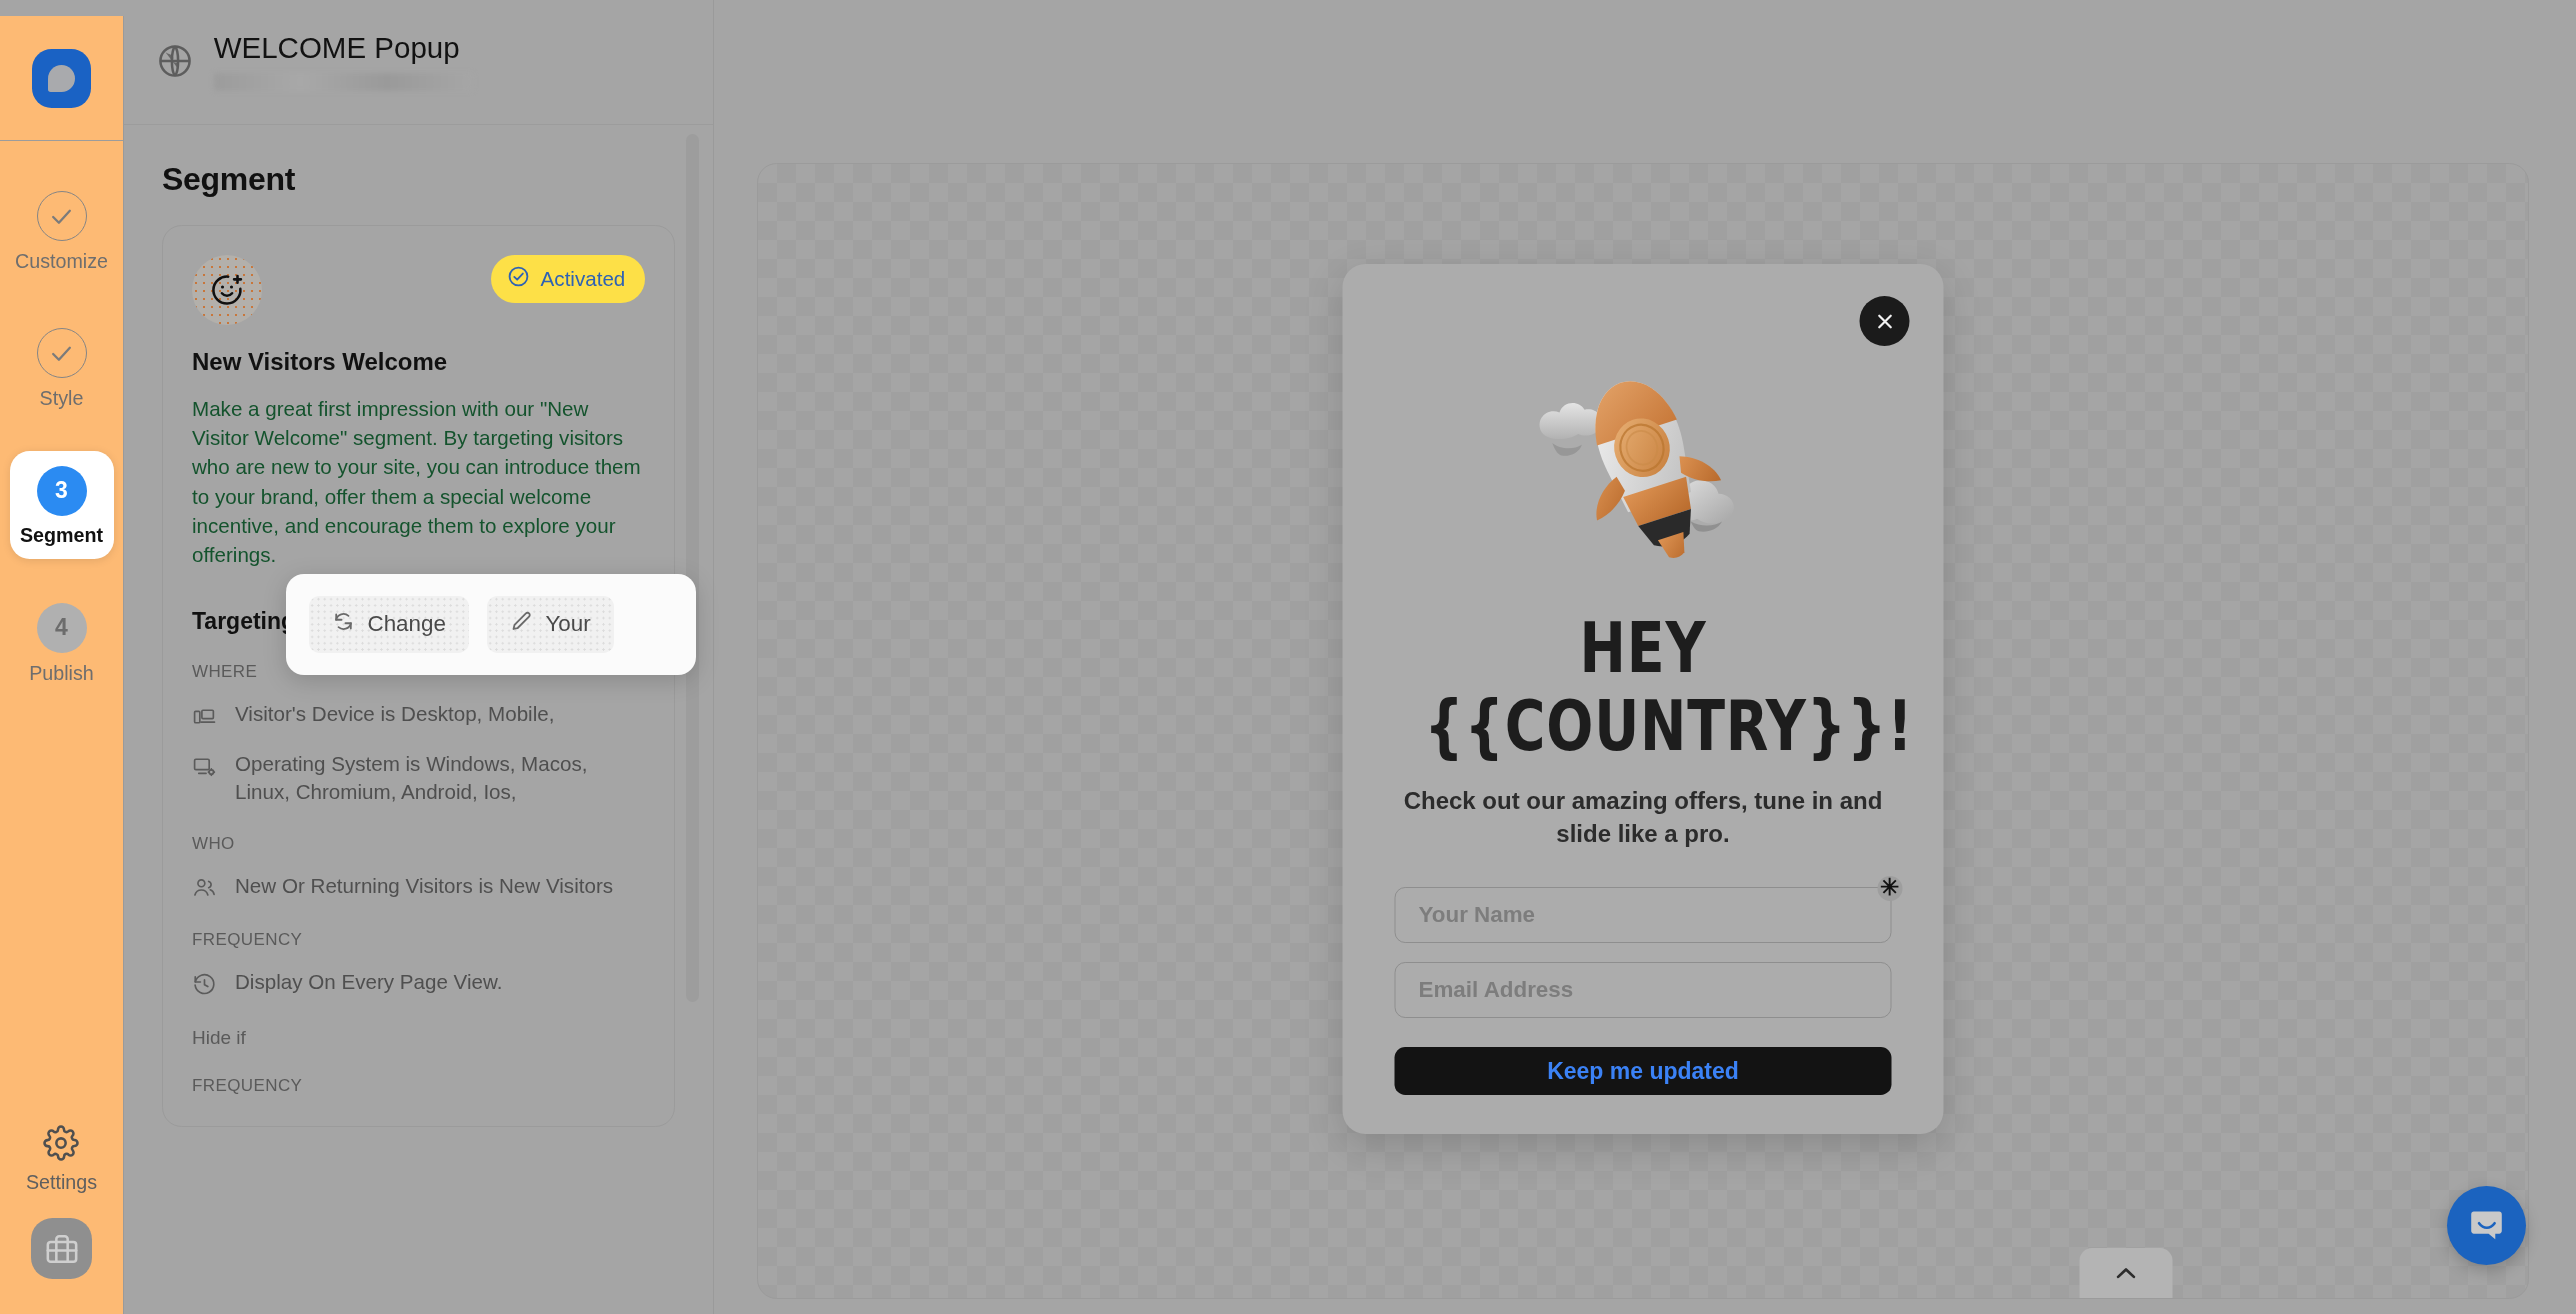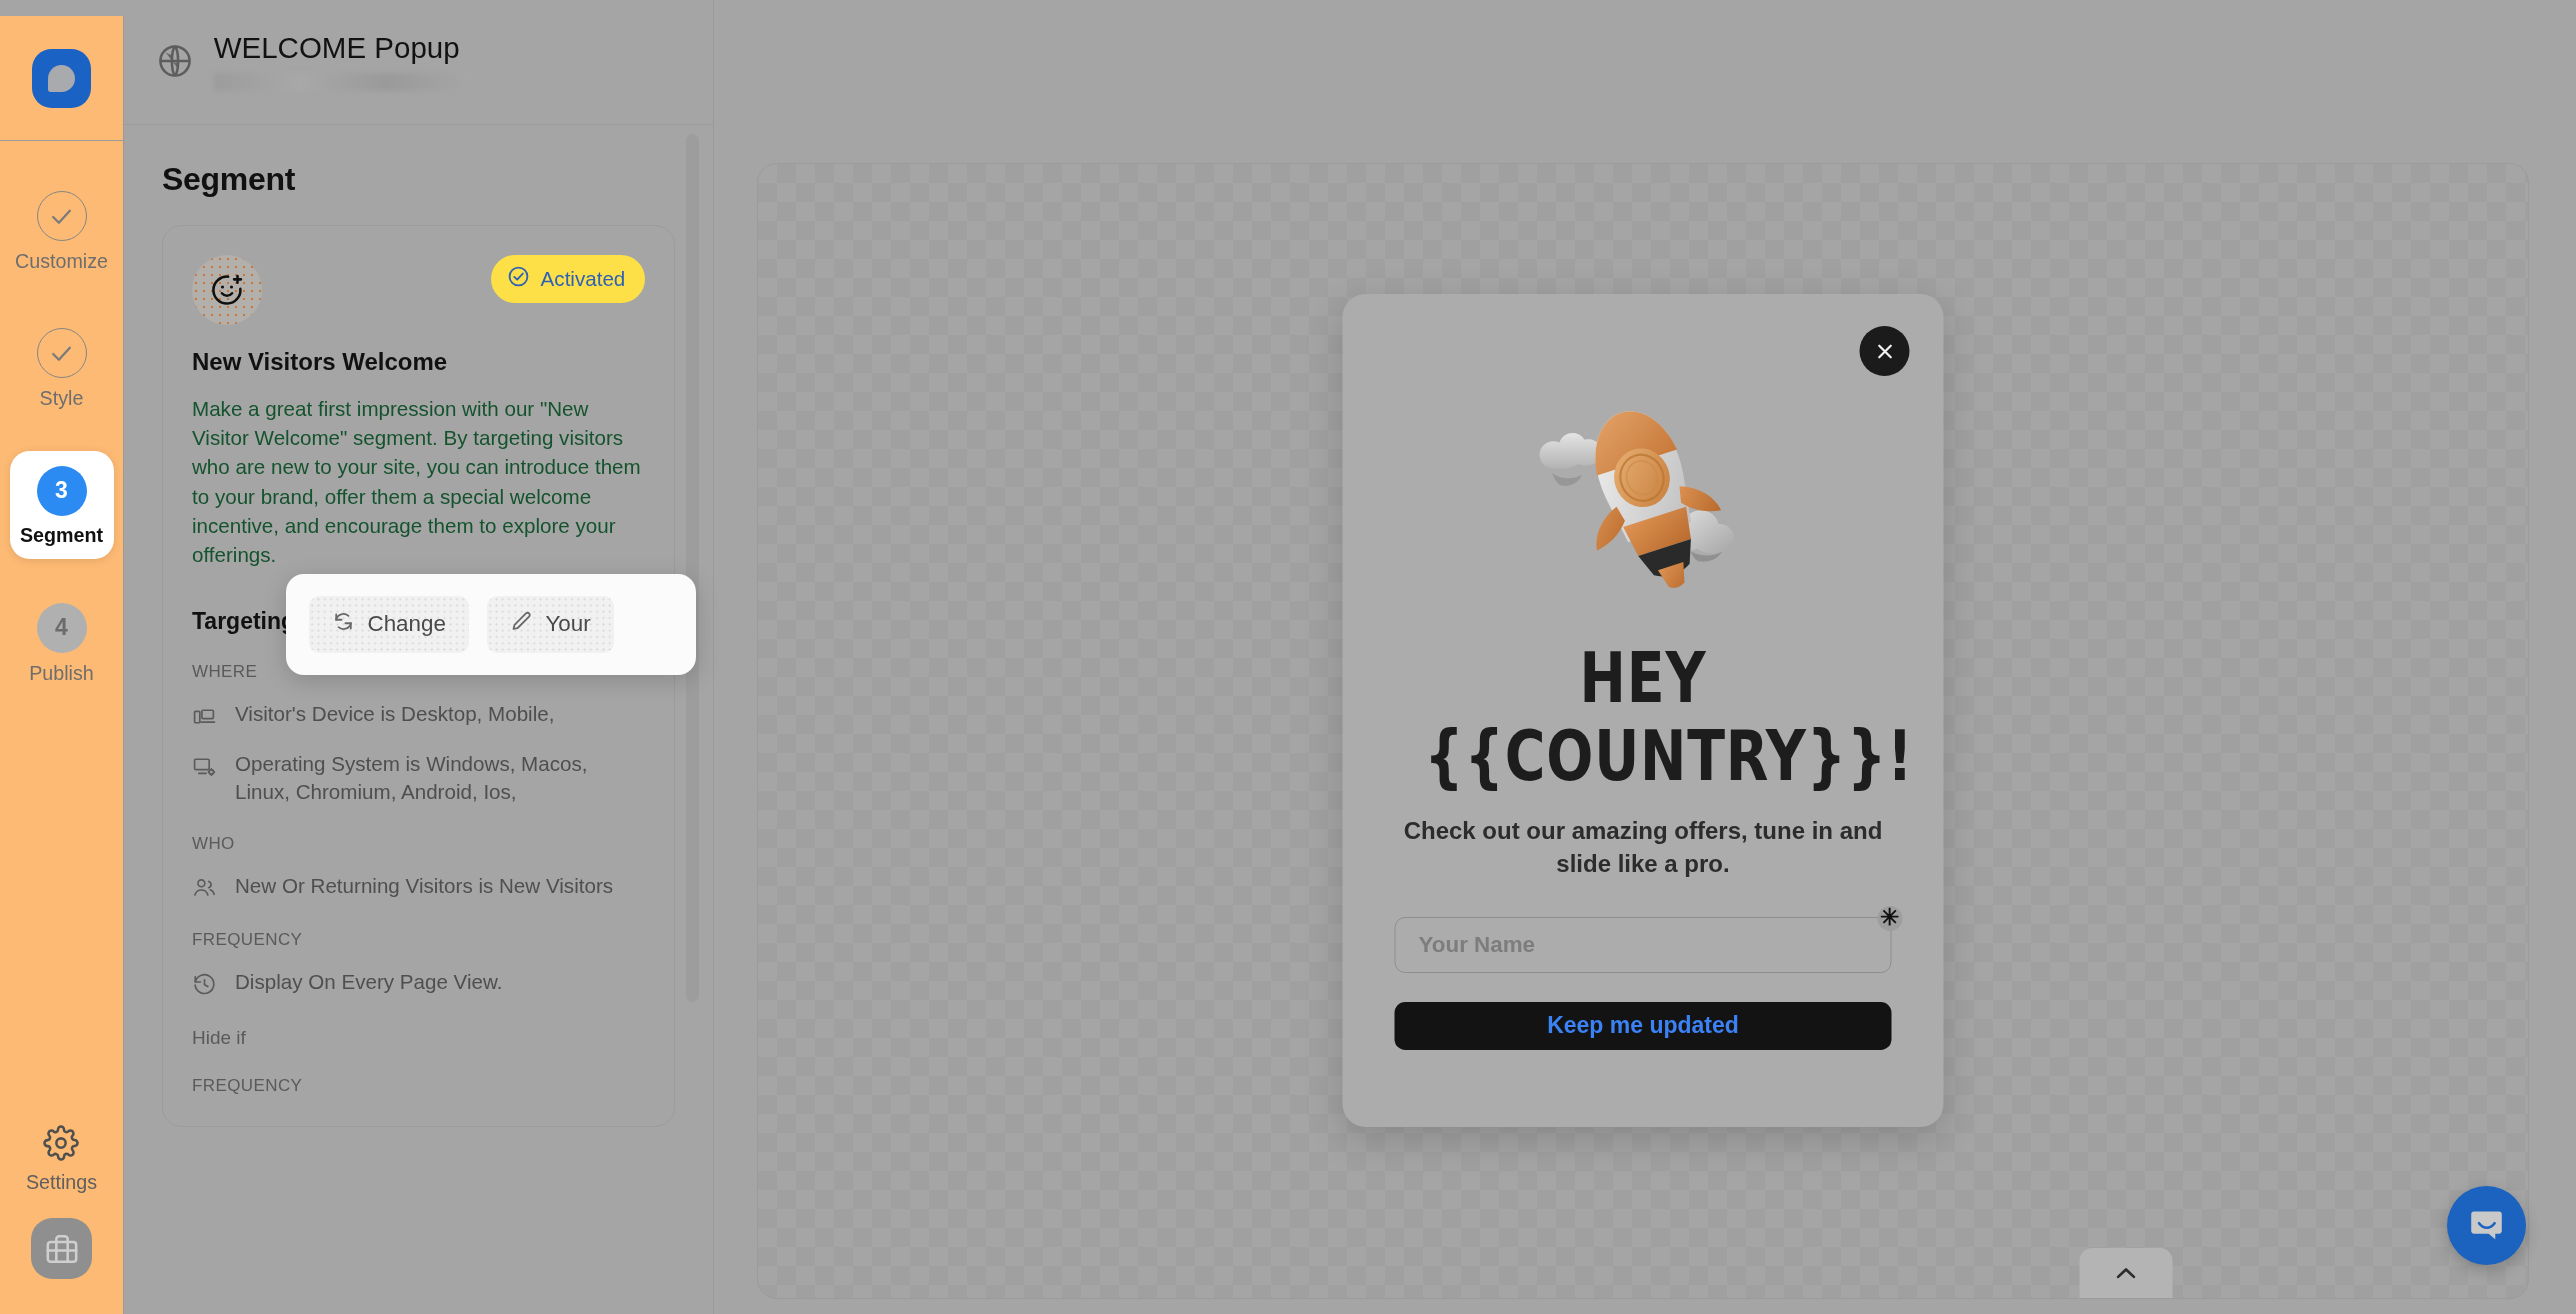--- a/index.html
+++ b/index.html
@@ -324,26 +324,26 @@
       linear-gradient(45deg, #a0a0a0 25%, transparent 25%, transparent 75%, #a0a0a0 75%);
     background-size: 38px 38px;
     background-position: 0 0, 19px 19px;
     overflow: hidden;
   }
 
   .popup-card {
     position: absolute;
     left: 50%;
     transform: translateX(-50%);
-    top: 130px;
+    top: 100px;
     width: 601px;
     background: #acacac;
     border-radius: 23px;
     box-shadow: 0 12.5px 39px rgba(0,0,0,.16);
-    padding: 48px 52px 77px;
+    padding: 48px 52px 39px;
   }
 
   .popup-close {
     position: absolute;
     top: 32px; right: 34px;
     width: 50px; height: 50px;
     border-radius: 50%;
     background: #1b1b1b;
     border: none;
     display: flex; align-items: center; justify-content: center;
@@ -706,20 +706,21 @@
         <div class="popup-headline">
           <div>HEY</div>
           <div>{{COUNTRY}}!</div>
         </div>
 
         <p class="popup-sub">Check out our amazing offers, tune in and slide like a pro.</p>
 
         <div class="popup-form">
           <span class="required-star">✳</span>
           <input class="field" type="text" placeholder="Your Name" style="">
+          <input class="field" type="text" placeholder="Email Address" style="">
           <button class="cta">Keep me updated</button>
         </div>
 
       </div>
 
       <div class="bottom-tab">
         <svg width="27" height="27" viewBox="0 0 24 24" fill="none" stroke="#2d2d2d" stroke-width="2.4" stroke-linecap="round" stroke-linejoin="round">
           <polyline points="5,15 12,8.4 19,15"></polyline>
         </svg>
       </div>

